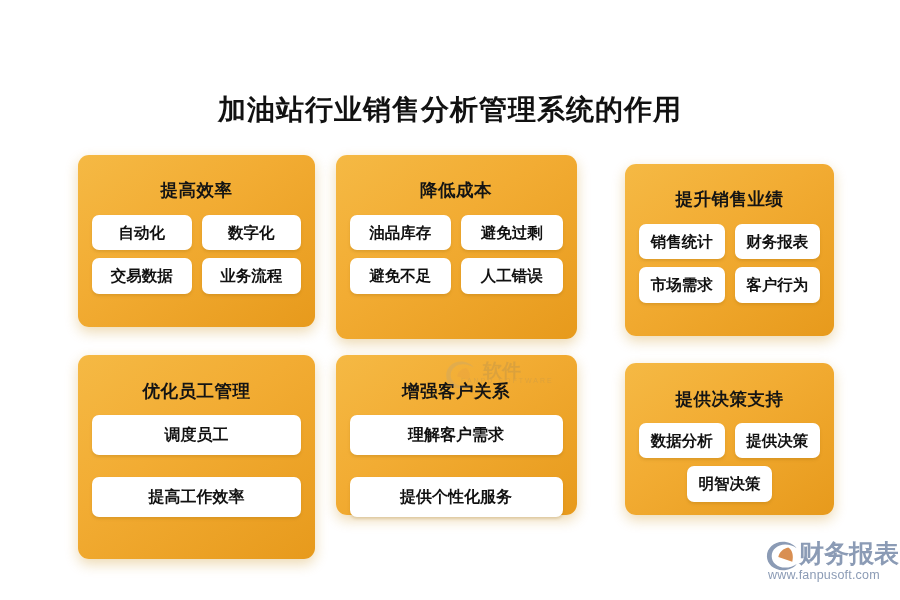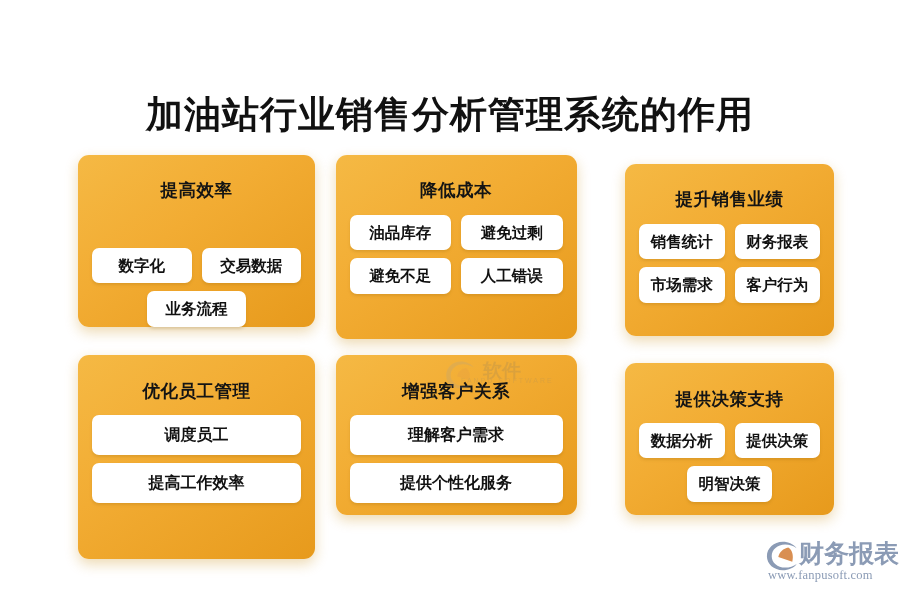--- a/index.html
+++ b/index.html
@@ -24,21 +24,21 @@
     background: #ffffff;
   }
 
   
   #page-title {
     position: absolute;
     left: 0;
     top: 94px;
     width: 900px;
     text-align: center;
-    font-size: 37px;
+    font-size: 28px;
     font-weight: bold;
     letter-spacing: 1px;
     color: #111111;
     line-height: 1.15;
     white-space: nowrap;
   }
 
   
   #card-grid {
     position: absolute;
@@ -64,21 +64,21 @@
   
   .card.c1 { grid-column: 1; }
   .card.c2 { grid-column: 3; }
   .card.c3 { grid-column: 5; margin-left: 28px; }
   .card.r1 { grid-row: 1; }
   .card.r2 { grid-row: 3; }
 
   
   .card.c3.r1 { margin-top: 9px; height: 172px; }
   .card.c2.r1 { height: 184px; }
-  .card.c1.r1 { height: 172px; gap: 33px; }
+  .card.c1.r1 { height: 172px; }
   .card.c3.r2 { margin-top: 8px; }
   .card.c2.r2 { height: 160px; }
   .card.c1.r2 { height: 204px; }
 
   .card-title {
     text-align: center;
     font-size: 17.5px;
     font-weight: bold;
     color: #141414;
     letter-spacing: 0.5px;
@@ -113,21 +113,21 @@
     padding: 10px 4px;
     white-space: nowrap;
   }
 
   
   .chip-wrap.pairs .chip {
     flex: 0 0 calc(50% - 5px);
   }
   
   .chip-wrap.stack {
-    gap: 8px 0;
+    gap: 22px 0;
   }
   .chip-wrap.stack .chip {
     flex: 0 0 100%;
     padding: 12px 4px;
     font-size: 16px;
   }
 
   
   #watermark {
     position: absolute;
@@ -188,38 +188,39 @@
     color: #8b9bb5;
     letter-spacing: 0px;
     line-height: 30px;
     white-space: nowrap;
   }
   #brand-logo .logo-url {
     position: absolute;
     left: 2px;
     top: 30px;
     font-size: 12.5px;
-    font-family: Liberation Serif, serif;
+    font-family: Liberation Sans, sans-serif;
     color: #8b9bb5;
     letter-spacing: 0.2px;
     white-space: nowrap;
   }
 </style>
 </head>
 <body>
 
 <div id="canvas">
 
   <h1 id="page-title">加油站行业销售分析管理系统的作用</h1>
 
   <div id="card-grid">
 
     <div class="card c1 r1">
       <div class="card-title">提高效率</div>
       <div class="chip-wrap pairs">
+        <div class="chip">自动化</div>
         <div class="chip">数字化</div>
         <div class="chip">交易数据</div>
         <div class="chip">业务流程</div>
       </div>
     </div>
 
     <div class="card c2 r1">
       <div class="card-title">降低成本</div>
       <div class="chip-wrap pairs">
         <div class="chip">油品库存</div>

